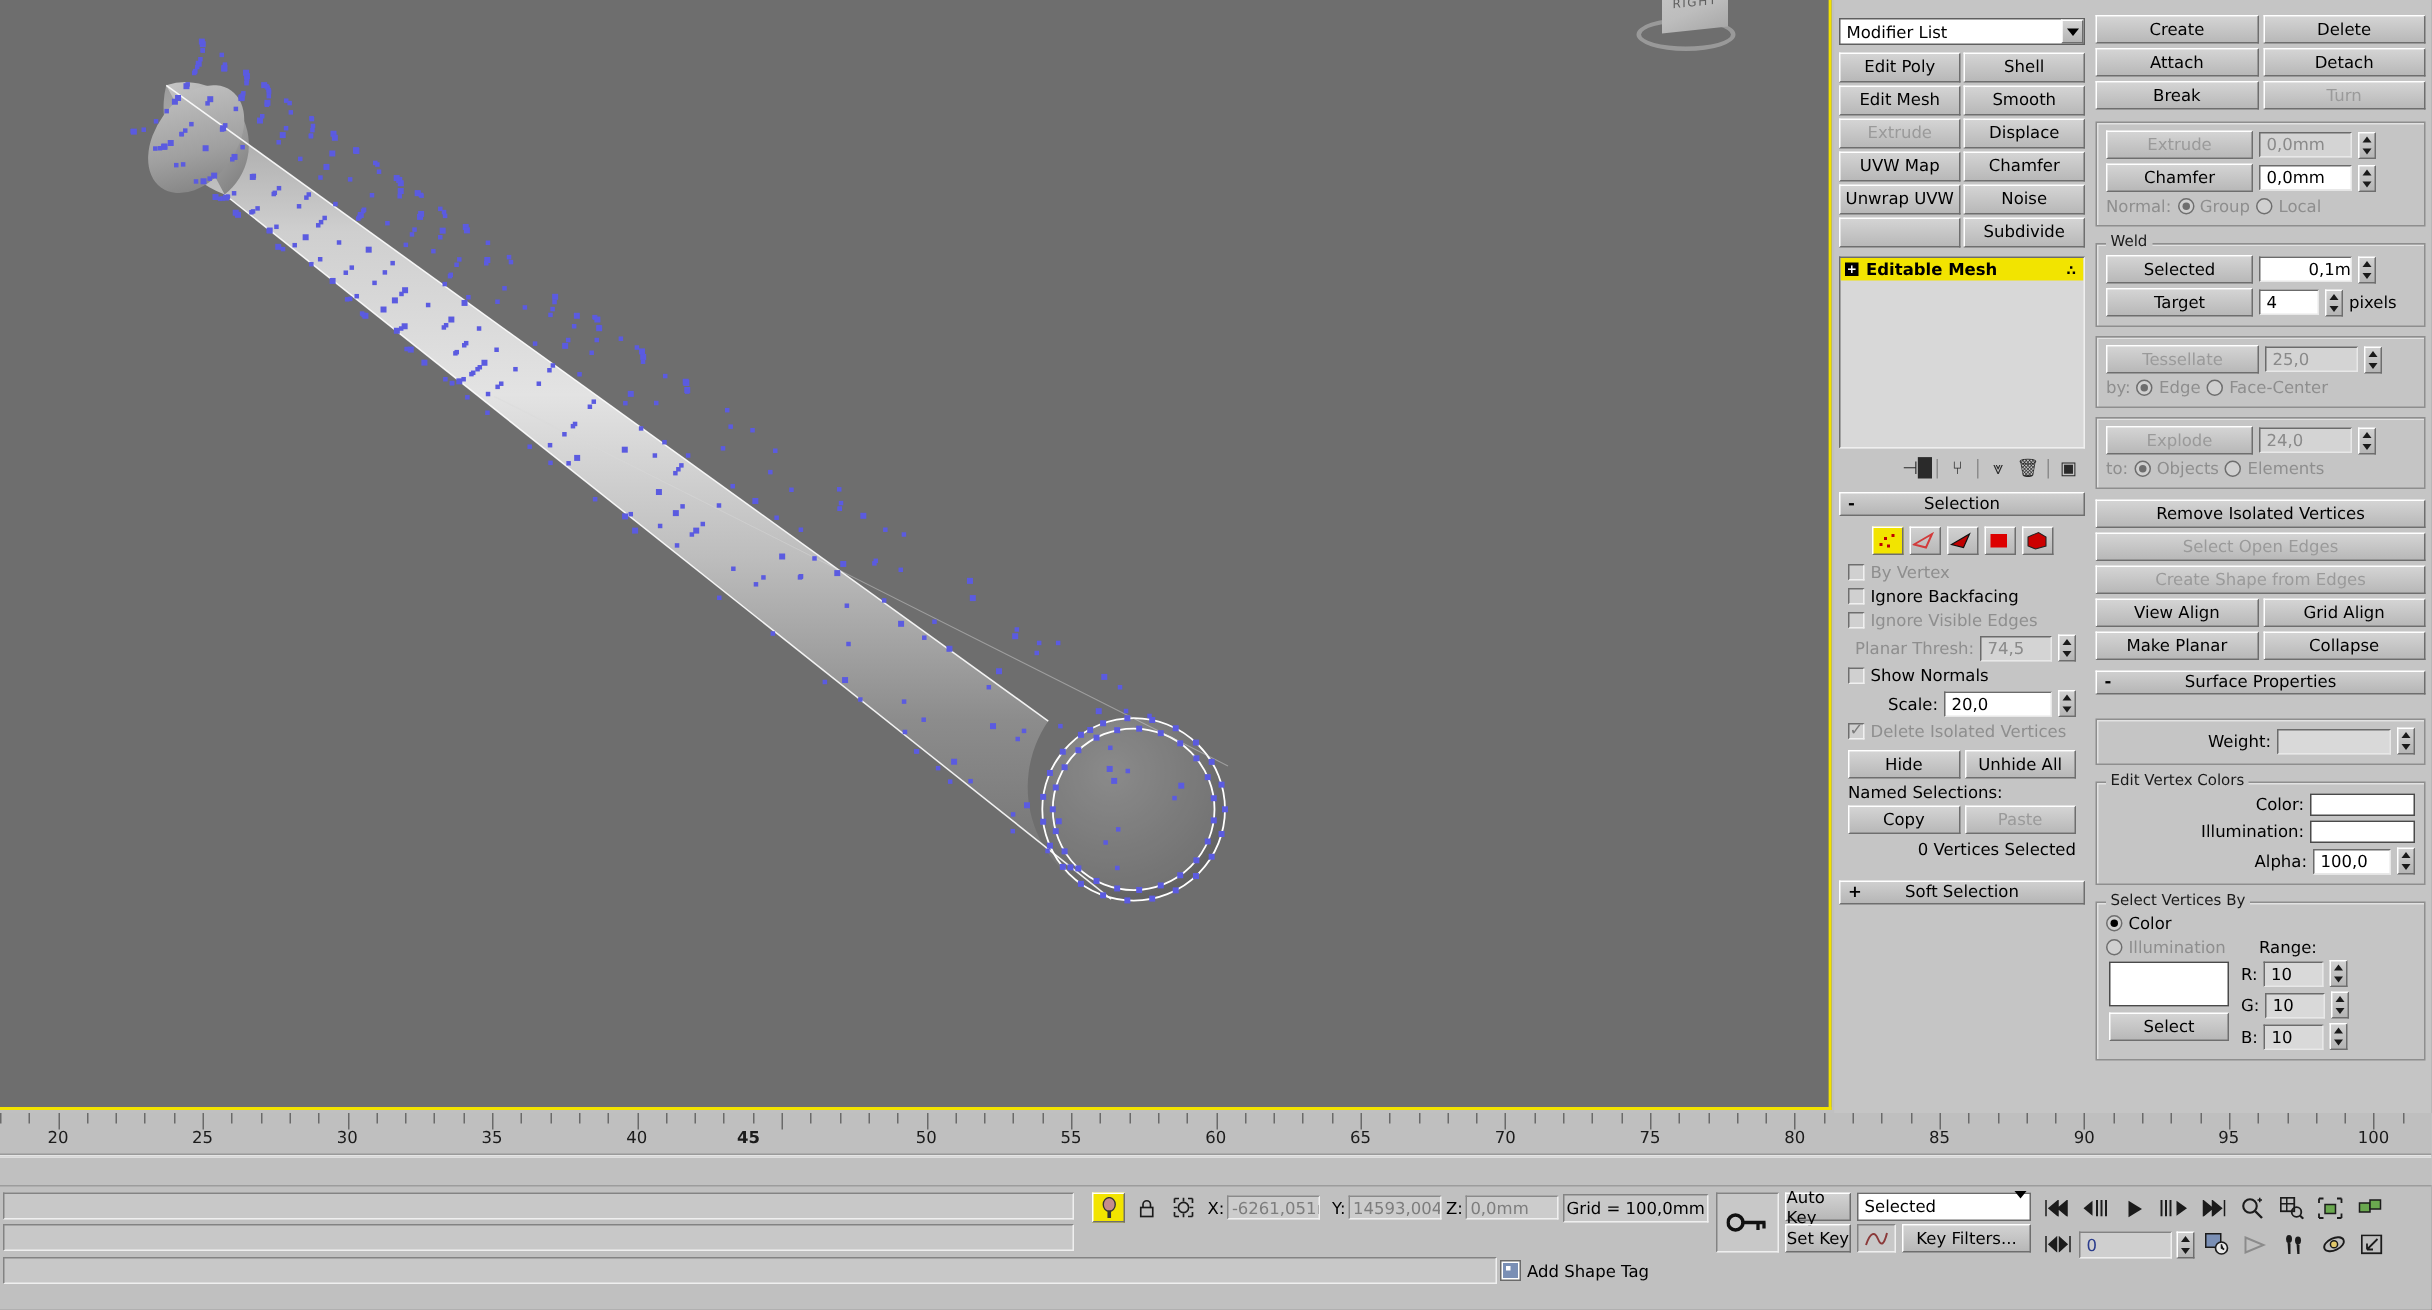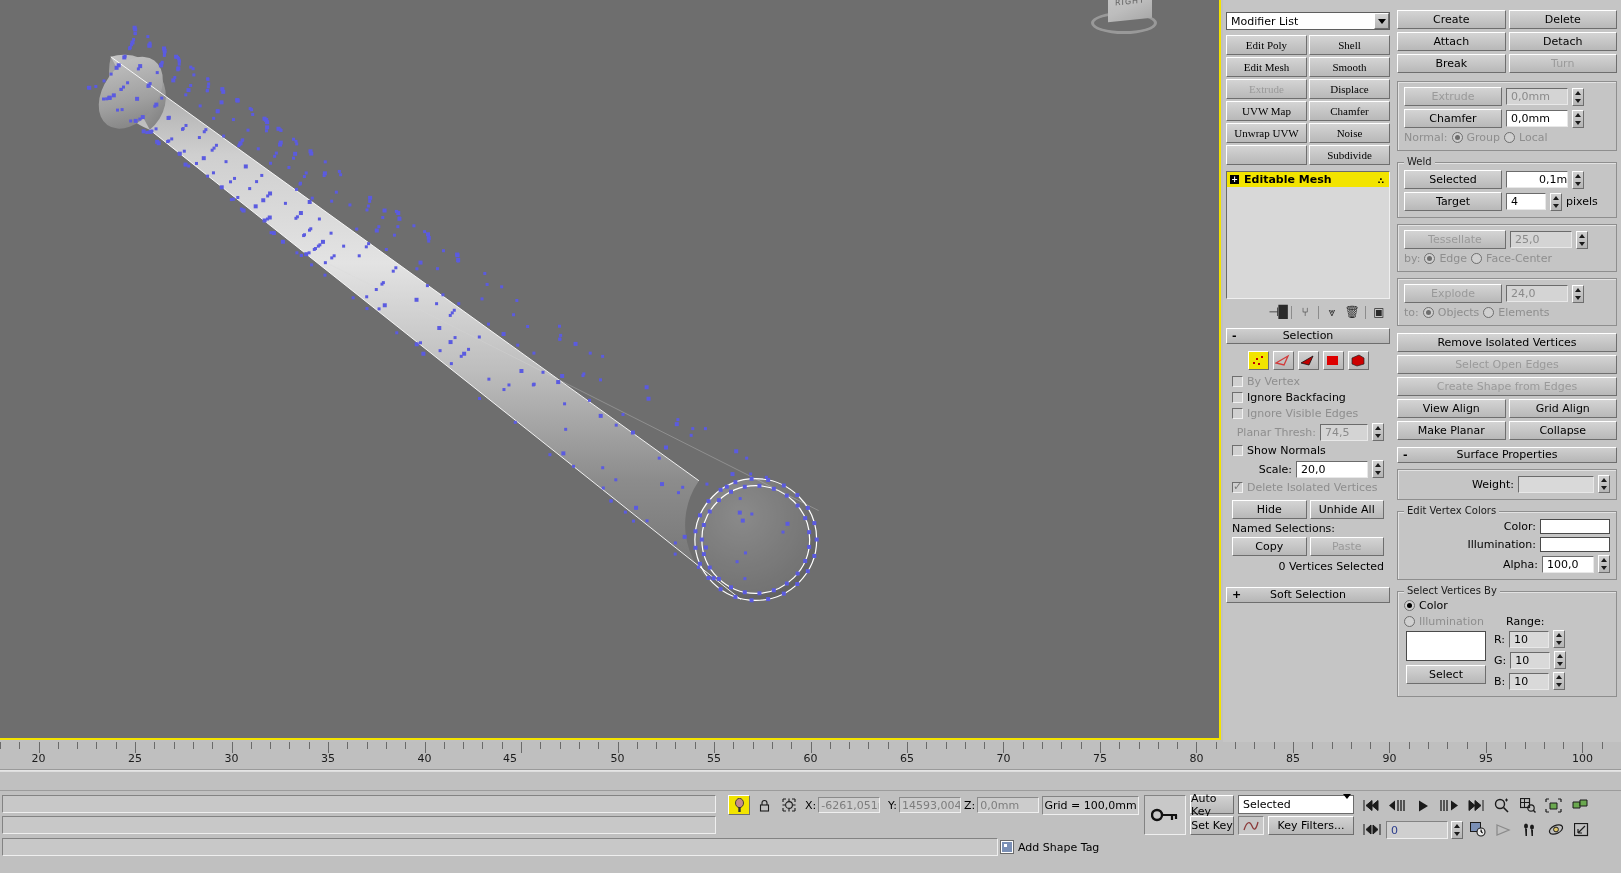--- a/index.html
+++ b/index.html
@@ -79,21 +79,21 @@
     position: relative;
   }
   .modlist .arrow {
     position:absolute; right:0; top:0; width:15px; height:16px;
     background: linear-gradient(#d4d4d4,#b4b4b4);
     border:1px solid #fff; border-right-color:#6e6e6e; border-bottom-color:#6e6e6e;
     display:flex; align-items:center; justify-content:center;
   }
   .tri-down { width:0;height:0;border-left:4px solid transparent;border-right:4px solid transparent;border-top:5px solid #000; }
 
-  #mod-buttons { margin-top: 5px; font-family: Liberation Serif, serif; }
+  #mod-buttons { margin-top: 5px; }
   #mod-buttons .btn { height:20px; line-height:18px; }
 
   .stack {
     margin-top: 6px; height: 128px;
     background: #d8d8d8; border:1px solid #6b6b6b;
     border-right-color:#efefef; border-bottom-color:#efefef;
     overflow: hidden;
   }
   .stack-row {
     height: 15px; line-height:15px; background:#f2e400; color:#000;
@@ -978,21 +978,21 @@
         <div class="btn">Grid Align</div>
         <div class="btn">Make Planar</div>
         <div class="btn">Collapse</div>
       </div>
 
       <div class="rollout-hdr" style="margin-top:7px;">
         <span class="sign">-</span>
         <span>Surface Properties</span>
       </div>
 
-      <div class="fieldset" style="margin-top:6px;padding-top:5px;">
+      <div class="fieldset" style="margin-top:16px;padding-top:5px;">
         <div class="row" style="margin-bottom:0;justify-content:flex-end;">
           <span class="lbl">Weight:</span>
           <span class="ctl-field grey" style="width:76px;"></span>
           <span class="spin">
               <div>
                 <i class="tri-u"></i>
               </div>
               <div>
                 <i class="tri-d"></i>
               </div>
@@ -1167,21 +1167,21 @@
         <div class="tick minor" style="left: 1524.51px;"></div>
         <div class="tick minor" style="left: 1543.81px;"></div>
         <div class="tick minor" style="left: 1563.11px;"></div>
         <div class="tick major" style="left: 1582.4px;"></div>
         <div class="tick minor" style="left: 1601.7px;"></div>
         <div class="tlabel" style="left: 38.5952px;">20</div>
         <div class="tlabel" style="left: 135.083px;">25</div>
         <div class="tlabel" style="left: 231.571px;">30</div>
         <div class="tlabel" style="left: 328.06px;">35</div>
         <div class="tlabel" style="left: 424.548px;">40</div>
-        <div class="tlabel" style="left: 510px;">45</div>
+        <div class="tlabel" style="left: 499px; font-weight: bold;">45</div>
         <div class="tlabel" style="left: 617.524px;">50</div>
         <div class="tlabel" style="left: 714.012px;">55</div>
         <div class="tlabel" style="left: 810.5px;">60</div>
         <div class="tlabel" style="left: 906.988px;">65</div>
         <div class="tlabel" style="left: 1003.48px;">70</div>
         <div class="tlabel" style="left: 1099.96px;">75</div>
         <div class="tlabel" style="left: 1196.45px;">80</div>
         <div class="tlabel" style="left: 1292.94px;">85</div>
         <div class="tlabel" style="left: 1389.43px;">90</div>
         <div class="tlabel" style="left: 1485.92px;">95</div>

